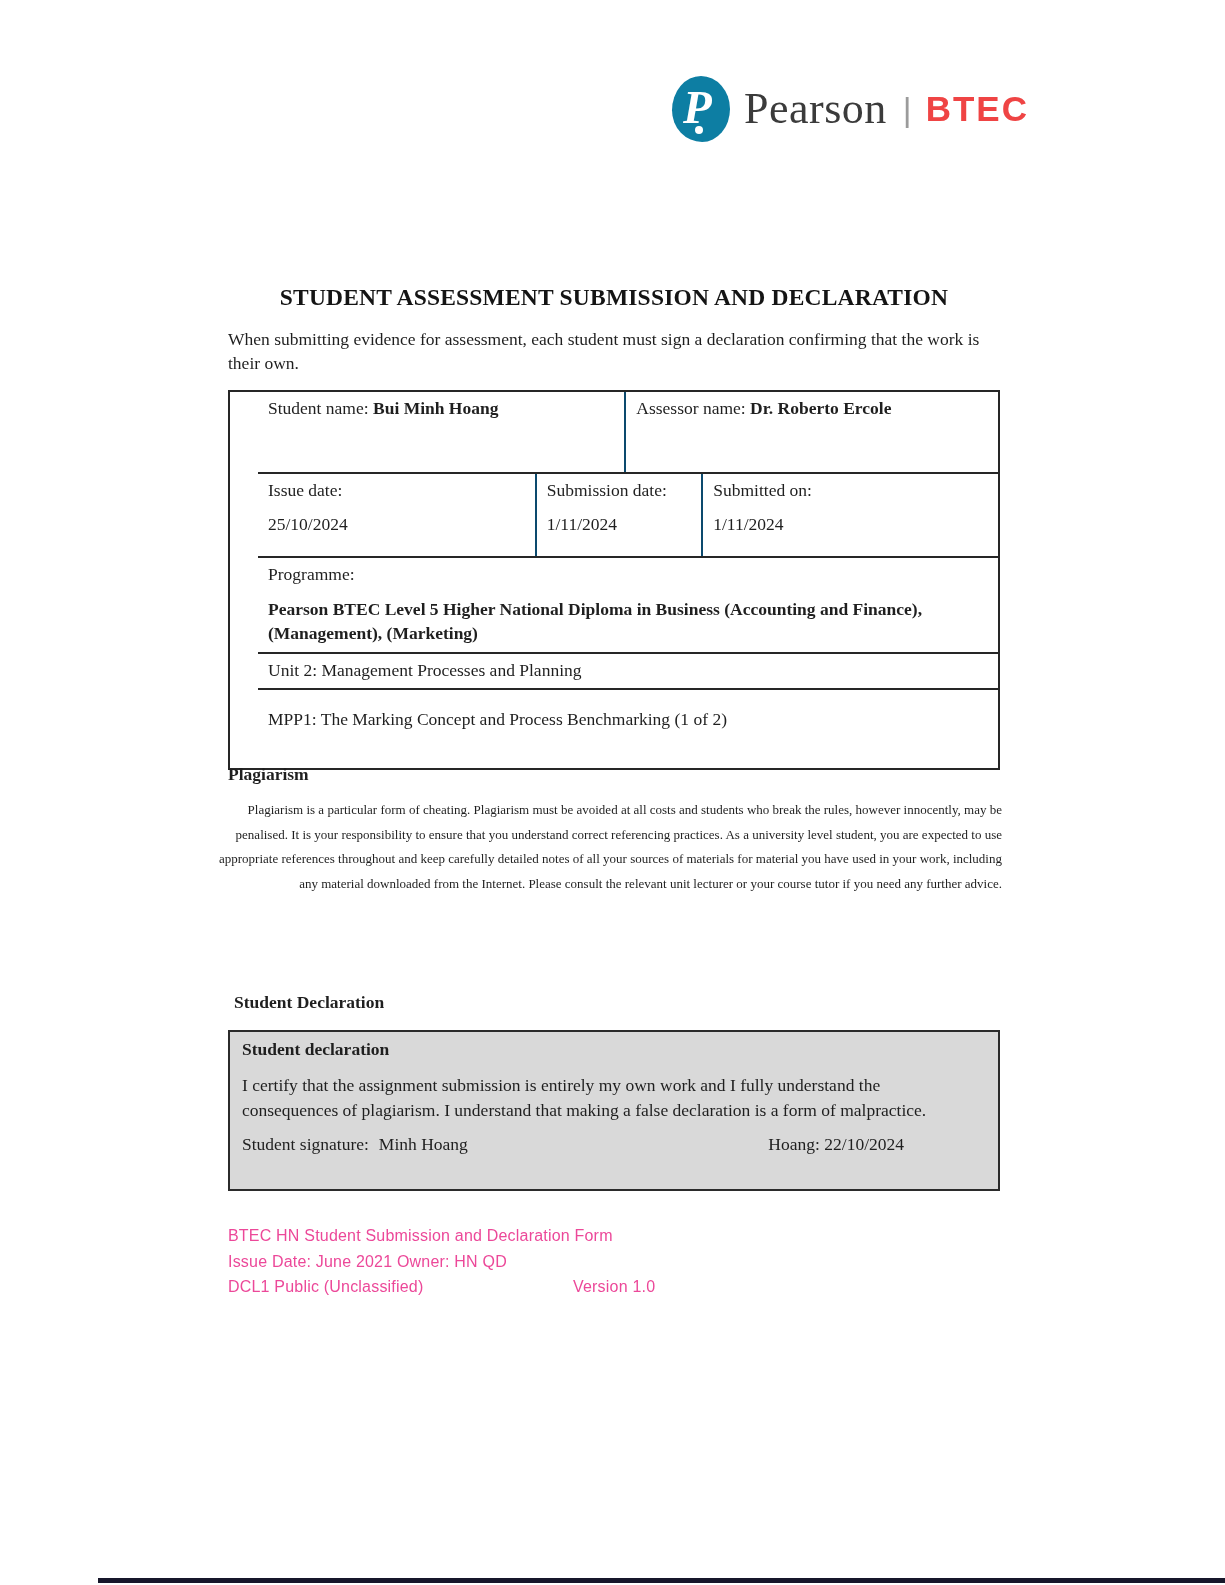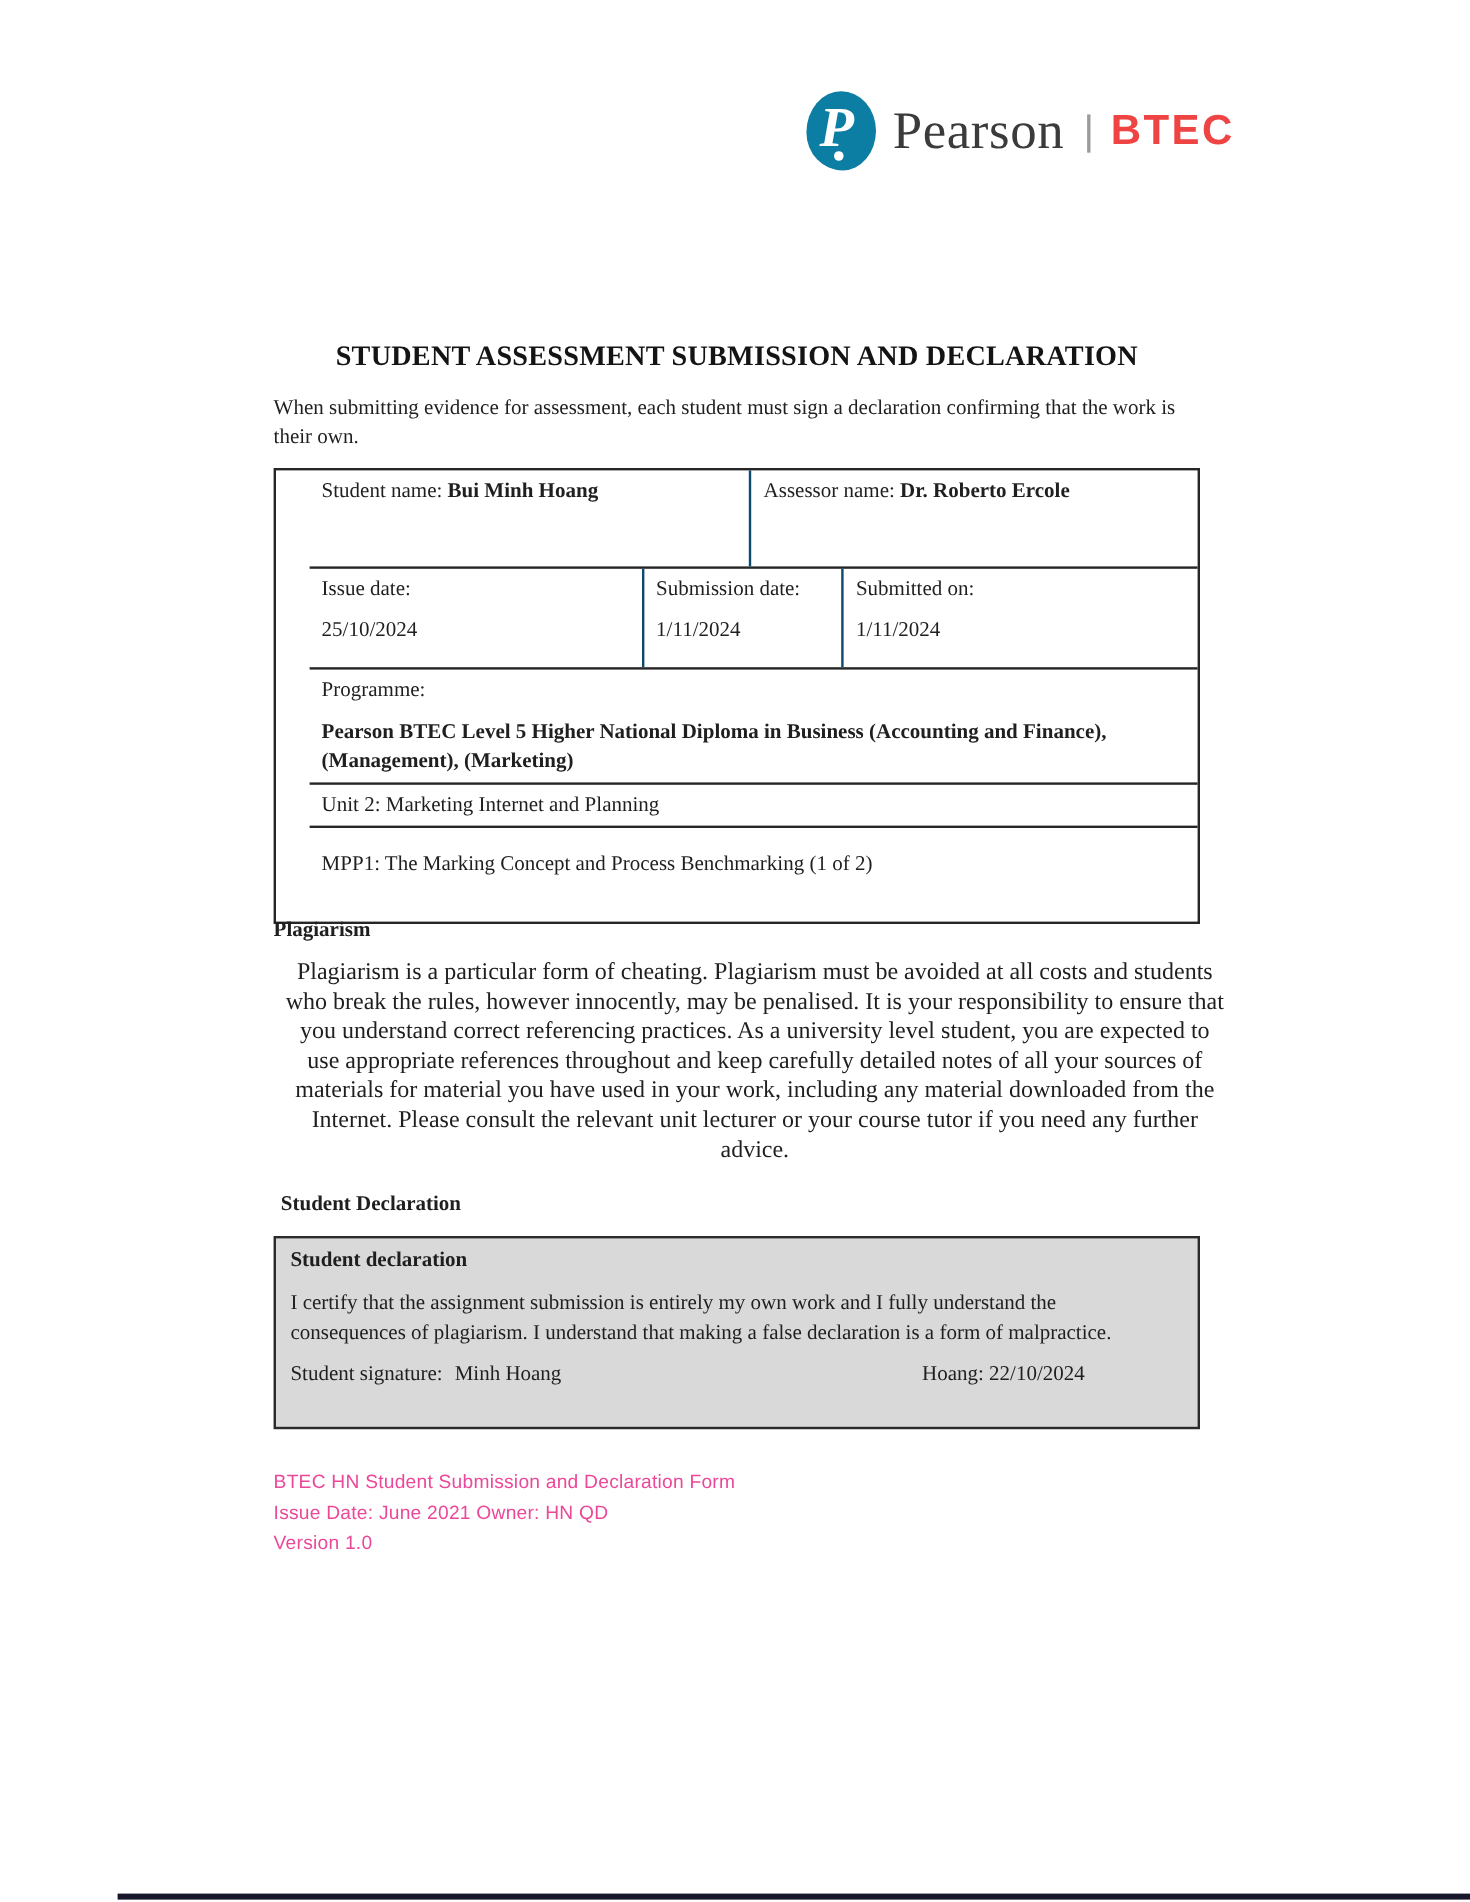--- a/index.html
+++ b/index.html
@@ -73,22 +73,22 @@
   .stack-value { display:block; margin-top:13px; }
   .programme-value { display:block; margin-top:12px; font-weight:bold; line-height:24px; }
   .assignment-value { display:block; margin-top:13px; }
 
   
   .plagiarism-heading {
     position:absolute; top:764px; left:228px;
     font-size:17.5px; font-weight:bold;
   }
   .plagiarism-body {
-    position:absolute; top:798px; left:236px; width:786px;
-    font-size:20px; line-height:24.6px; text-align:center;
+    position:absolute; top:798px; left:216px; width:786px;
+    font-size:13px; line-height:24.6px; text-align:right;
   }
 
   
   .decl-section-heading {
     position:absolute; top:992px; left:234px;
     font-size:17.5px; font-weight:bold;
   }
   .decl-box {
     position:absolute; top:1030px; left:228px; width:772px; height:161px;
     background:#d9d9d9; border:2px solid #2b2b2b; padding:7px 12px;
@@ -161,21 +161,21 @@
     </div>
 
     <div class="t-row row-programme">
       <div class="t-cell cell-full">
         <span class="stack-label">Programme:</span>
         <span class="programme-value">Pearson BTEC Level 5 Higher National Diploma in Business (Accounting and Finance), (Management), (Marketing)</span>
       </div>
     </div>
 
     <div class="t-row row-unit">
-      <div class="t-cell cell-full">Unit 2: Marketing Internet and Planning</div>
+      <div class="t-cell cell-full">Unit 2: Management Processes and Planning</div>
     </div>
 
     <div class="t-row row-assignment">
       <div class="t-cell cell-full">
         <span class="assignment-value">MPP1: The Marking Concept and Process Benchmarking (1 of 2)</span>
       </div>
     </div>
 
   </div>
 
@@ -195,19 +195,20 @@
         <span>Hoang:</span>
         <span>22/10/2024</span>
       </span>
     </div>
   </div>
 
   <div class="doc-footer">
     <div>BTEC HN Student Submission and Declaration Form</div>
     <div>Issue Date: June 2021 Owner: HN QD</div>
     <div class="footer-line3">
+      <span class="f-left">DCL1 Public (Unclassified)</span>
       <span>Version 1.0</span>
     </div>
   </div>
 
   <div class="bottom-bar"></div>
 
 </div>
 
 </body></html>

